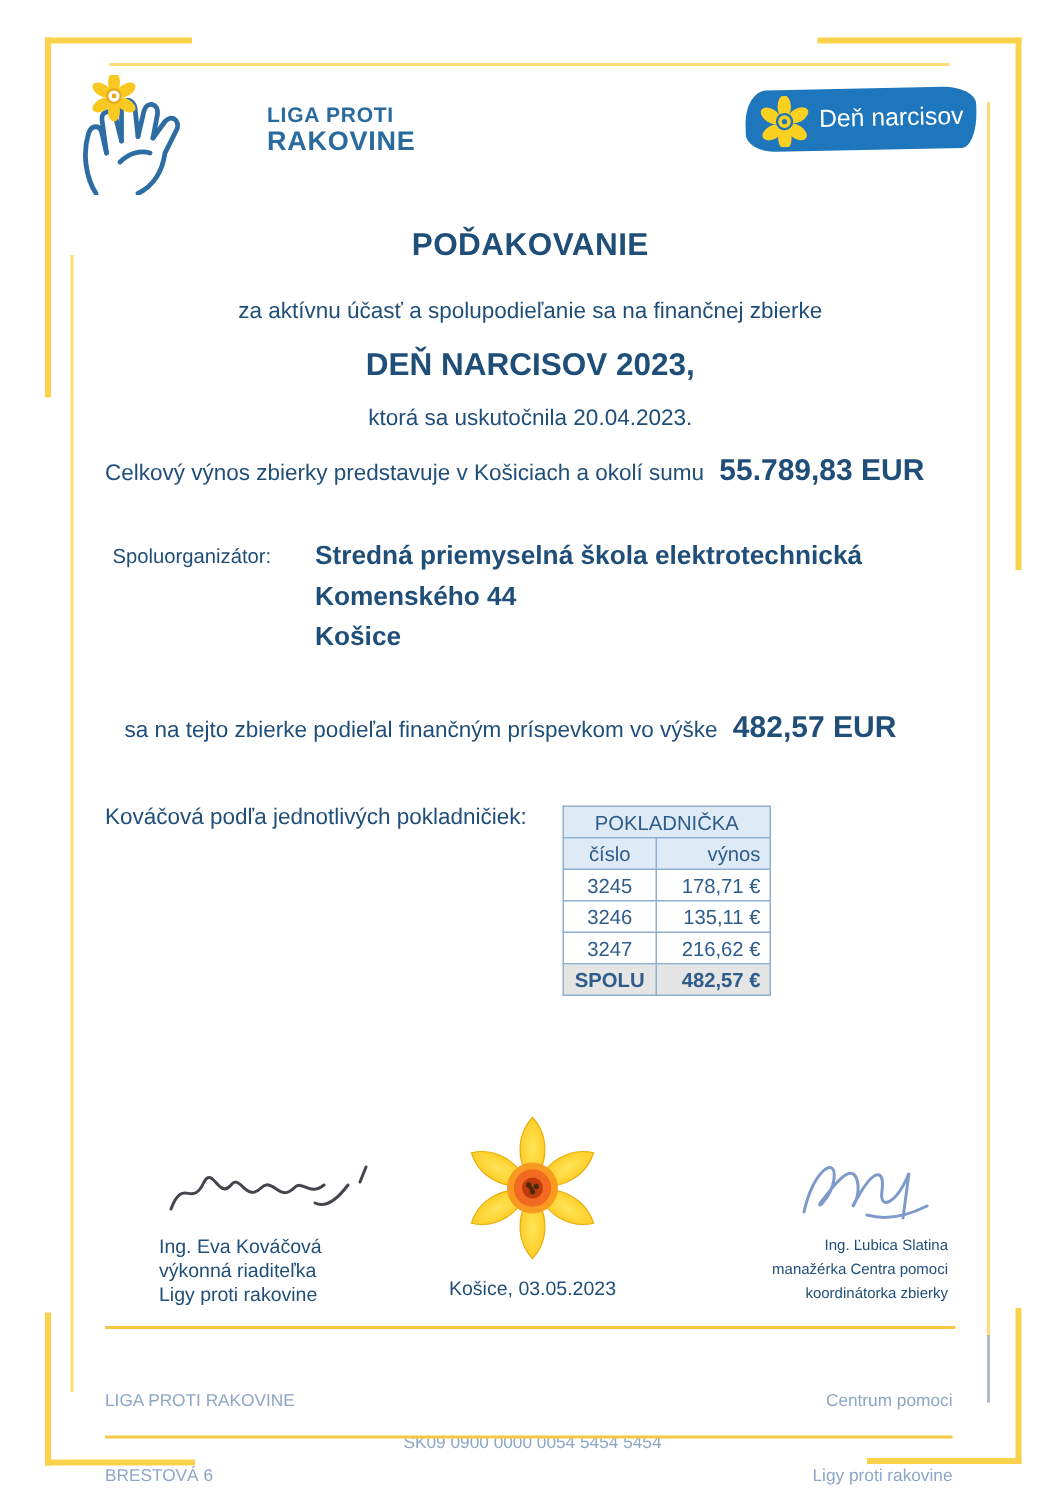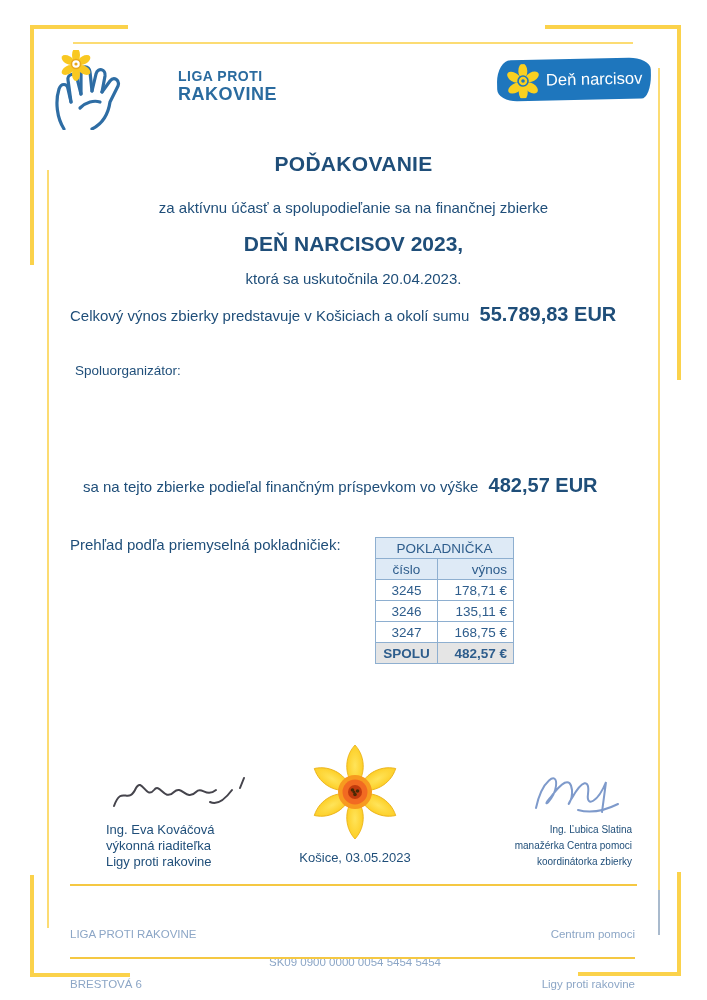--- a/index.html
+++ b/index.html
@@ -132,47 +132,52 @@
   <div class="ctr subtitle">za aktívnu účasť a spolupodieľanie sa na finančnej zbierke</div>
   <div class="ctr event">DEŇ NARCISOV 2023,</div>
   <div class="ctr event-date">ktorá sa uskutočnila 20.04.2023.</div>
 
   <div class="total-line">
     <span>Celkový výnos zbierky predstavuje v Košiciach a okolí sumu</span>
     <span class="amount">55.789,83 EUR</span>
   </div>
 
   <div class="coorg-label">Spoluorganizátor:</div>
+  <div class="coorg-lines">
+    <div>Stredná priemyselná škola elektrotechnická</div>
+    <div>Komenského 44</div>
+    <div>Košice</div>
+  </div>
 
   <div class="contrib-line">
     <span>sa na tejto zbierke podieľal finančným príspevkom vo výške</span>
     <span class="amount">482,57 EUR</span>
   </div>
 
-  <div class="intro">Prehľad podľa priemyselná pokladničiek:</div>
+  <div class="intro">Kováčová podľa jednotlivých pokladničiek:</div>
   <table class="tbl">
     <tbody>
       <tr>
         <td class="hd" colspan="2">POKLADNIČKA</td>
       </tr>
       <tr>
         <td class="hd c-num">číslo</td>
         <td class="hd c-amt" style="text-align:right;">výnos</td>
       </tr>
       <tr>
         <td class="c-num">3245</td>
         <td class="c-amt">178,71 €</td>
       </tr>
       <tr>
         <td class="c-num">3246</td>
         <td class="c-amt">135,11 €</td>
       </tr>
       <tr>
         <td class="c-num">3247</td>
-        <td class="c-amt">168,75 €</td>
+        <td class="c-amt">216,62 €</td>
       </tr>
       <tr class="total">
         <td class="c-num">SPOLU</td>
         <td class="c-amt">482,57 €</td>
       </tr>
     </tbody>
   </table>
 
   <div class="sig-left">
     <svg width="150" height="44" viewBox="0 0 150 44">

